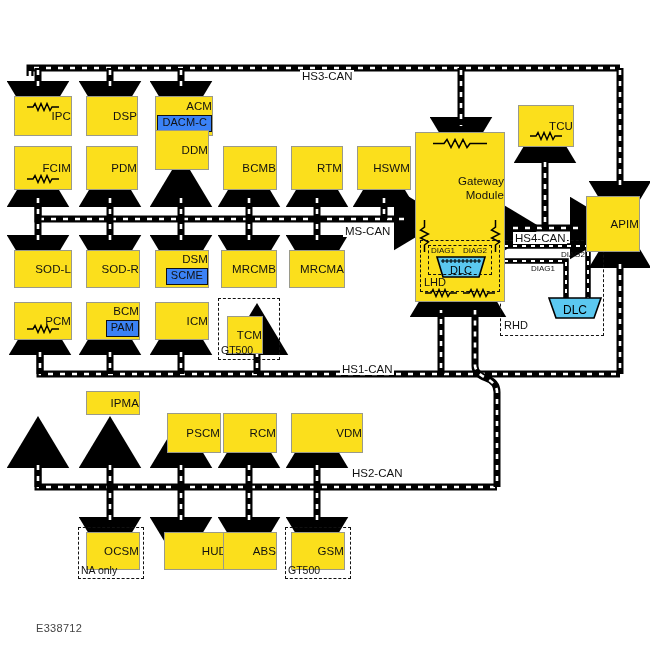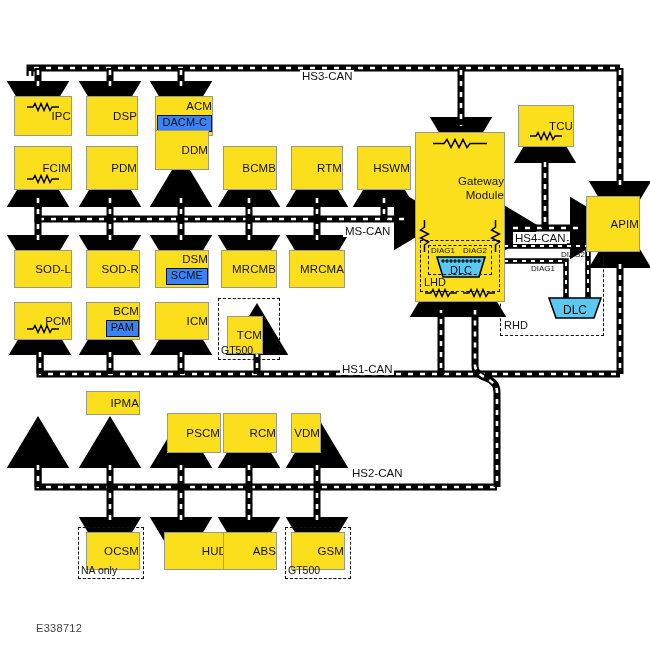--- a/index.html
+++ b/index.html
@@ -302,21 +302,21 @@
 
   <div class="mod" style="left:86px;top:391px;width:54px;height:24px;">
     <span class="lbl">IPMA</span>
   </div>
   <div class="mod" style="left:155px;top:413px;width:54px;height:40px;margin-left:12px;">
     <span class="lbl">PSCM</span>
   </div>
   <div class="mod" style="left:223px;top:413px;width:54px;height:40px;">
     <span class="lbl">RCM</span>
   </div>
-  <div class="mod" style="left:291px;top:413px;width:30px;height:40px;">
+  <div class="mod" style="left:291px;top:413px;width:72px;height:40px;">
     <span class="lbl">VDM</span>
   </div>
 
   <div class="dashframe" style="left:78px;top:527px;width:66px;height:52px;"></div>
   <div class="mod" style="left:86px;top:532px;width:54px;height:38px;">
     <span class="lbl">OCSM</span>
   </div>
   <div class="dashlabel" style="left:80px;top:564px;background:transparent;">NA only</div>
 
   <div class="mod" style="left:164px;top:532px;width:64px;height:38px;">

